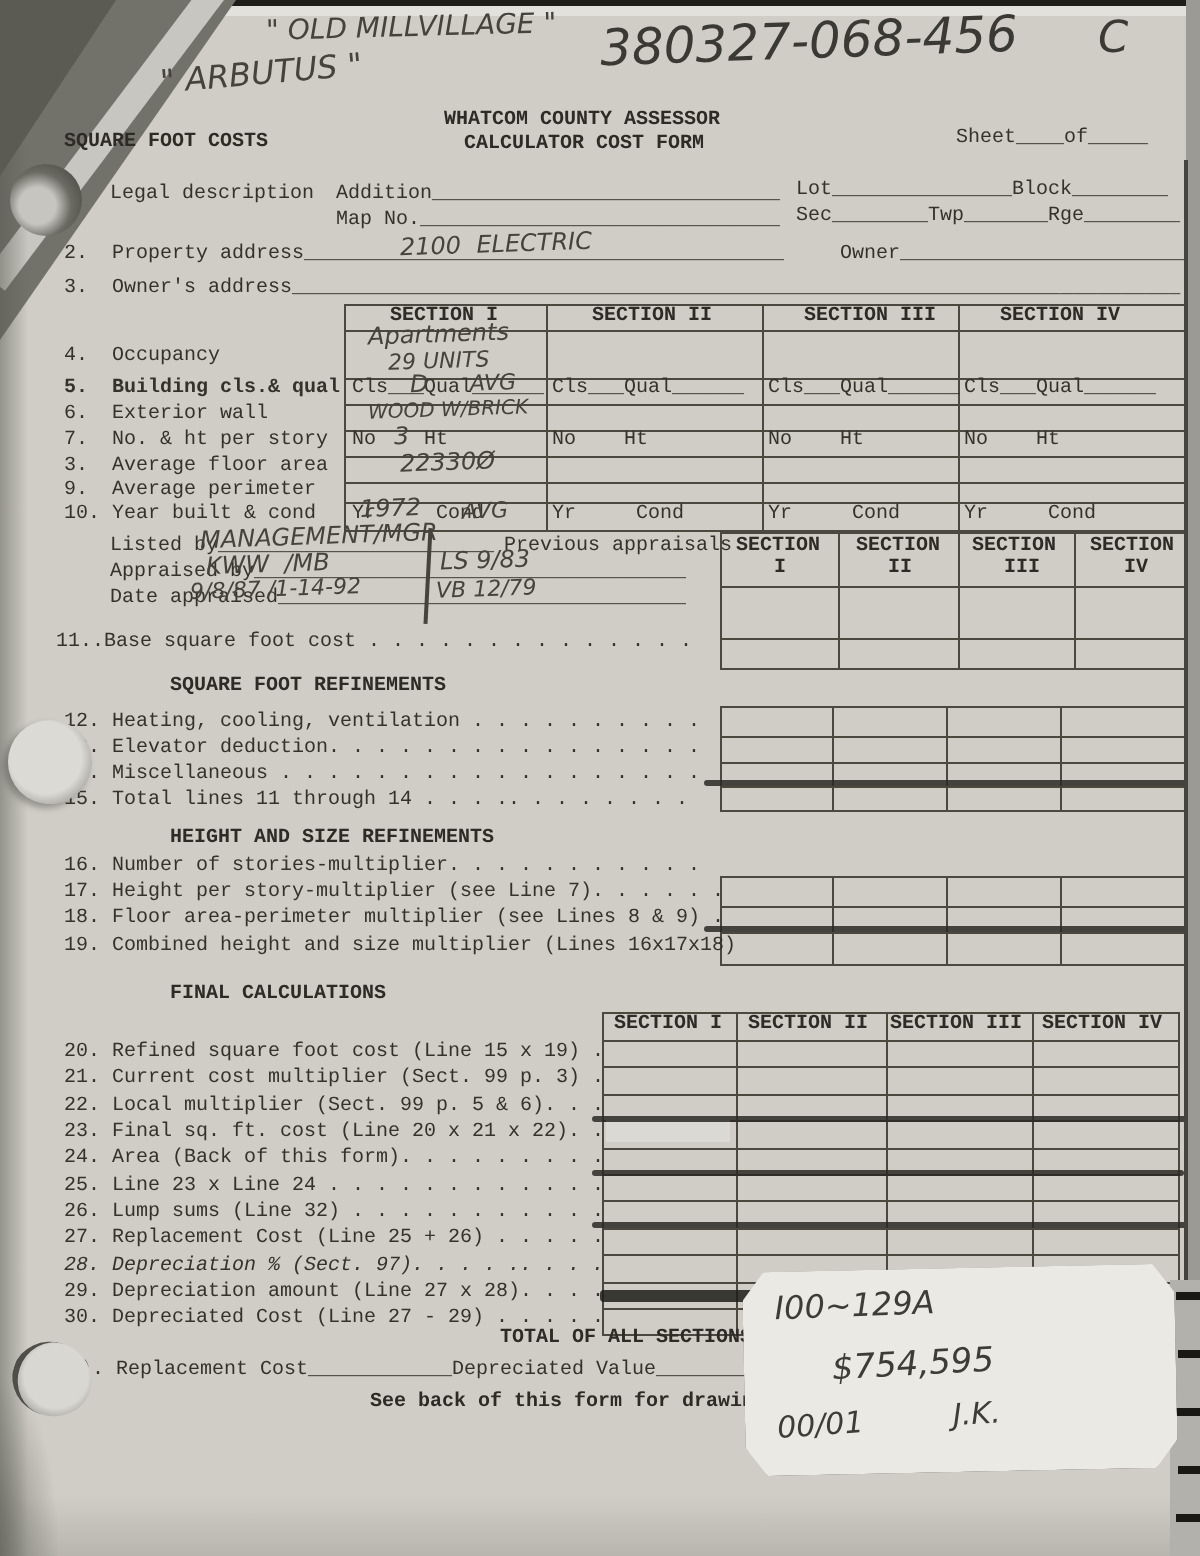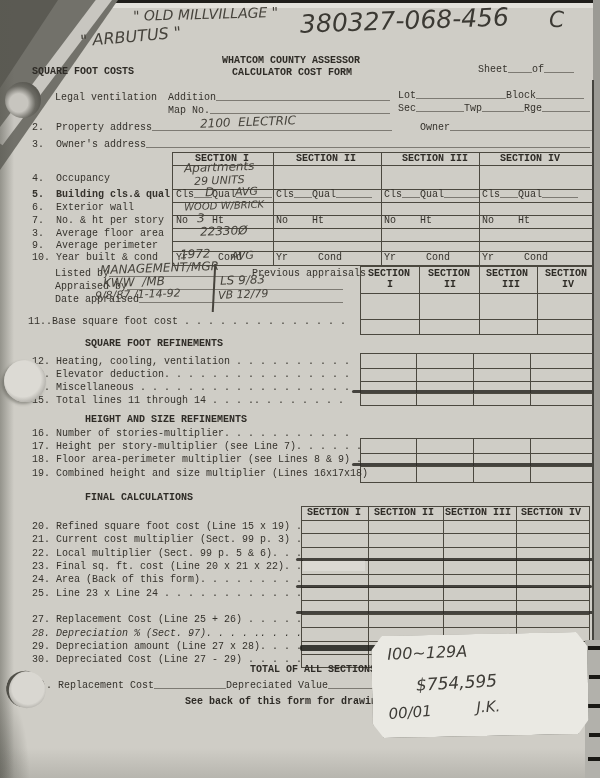--- a/index.html
+++ b/index.html
@@ -65,21 +65,21 @@
   <span class="hw" style="left:133px;top:6px;font-size:14px;transform:rotate(-1.5deg);">" OLD MILLVILLAGE "</span>
   <span class="hw" style="left:300px;top:6px;font-size:25px;color:#3b3933;transform:rotate(-2deg);">380327-068-456</span>
   <span class="hw" style="left:549px;top:7px;font-size:22px;color:#3b3933;">C</span>
   <span class="hw" style="left:80px;top:27px;font-size:16px;transform:rotate(-5deg);">" ARBUTUS "</span>
 
   <span class="t tb" style="left:32px;top:66px;">SQUARE FOOT COSTS</span>
   <span class="t tb" style="left:222px;top:55px;">WHATCOM COUNTY ASSESSOR</span>
   <span class="t tb" style="left:232px;top:67px;">CALCULATOR COST FORM</span>
   <span class="t" style="left:478px;top:64px;">Sheet____of_____</span>
 
-  <span class="t" style="left:55px;top:92px;">Legal ventilation</span>
+  <span class="t" style="left:55px;top:92px;">Legal description</span>
   <span class="t" style="left:168px;top:92px;">Addition_____________________________</span>
   <span class="t" style="left:398px;top:90px;">Lot_______________Block________</span>
   <span class="t" style="left:168px;top:105px;">Map No.______________________________</span>
   <span class="t" style="left:398px;top:103px;">Sec________Twp_______Rge________</span>
   <span class="t" style="left:32px;top:122px;">2.  Property address</span>
   <span class="t" style="left:152px;top:122px;">________________________________________</span>
   <span class="hw" style="left:200px;top:115px;font-size:12px;">2100  ELECTRIC</span>
   <span class="t" style="left:420px;top:122px;">Owner____________________________</span>
   <span class="t" style="left:32px;top:139px;">3.  Owner's address</span>
   <span class="t" style="left:146px;top:139px;text-align:right;">__________________________________________________________________________</span>
@@ -215,20 +215,21 @@
   <span class="t tb" style="left:374px;top:507px;">SECTION II</span>
   <span class="t tb" style="left:445px;top:507px;">SECTION III</span>
   <span class="t tb" style="left:521px;top:507px;">SECTION IV</span>
 
   <span class="t" style="left:32px;top:521px;">20. Refined square foot cost (Line 15 x 19) .</span>
   <span class="t" style="left:32px;top:534px;">21. Current cost multiplier (Sect. 99 p. 3) .</span>
   <span class="t" style="left:32px;top:548px;">22. Local multiplier (Sect. 99 p. 5 &amp; 6). . .</span>
   <span class="t" style="left:32px;top:561px;">23. Final sq. ft. cost (Line 20 x 21 x 22). .</span>
   <span class="t" style="left:32px;top:574px;">24. Area (Back of this form). . . . . . . . .</span>
   <span class="t" style="left:32px;top:588px;">25. Line 23 x Line 24 . . . . . . . . . . . .</span>
+  <span class="t" style="left:32px;top:601px;">26. Lump sums (Line 32) . . . . . . . . . . .</span>
   <span class="t" style="left:32px;top:614px;">27. Replacement Cost (Line 25 + 26) . . . . .</span>
   <span class="t" style="left:32px;top:628px;font-style:italic;">28. Depreciation % (Sect. 97). . . . .. . . .</span>
   <span class="t" style="left:32px;top:641px;">29. Depreciation amount (Line 27 x 28). . . .</span>
   <span class="t" style="left:32px;top:654px;">30. Depreciated Cost (Line 27 - 29) . . . . .</span>
 
   <div class="decor" style="left:303px;top:560px;width:62px;height:11px;background:#dbd9d3;z-index:3;"></div>
   <div class="smudge" style="left:296px;top:558px;width:300px;"></div>
   <div class="smudge" style="left:296px;top:585px;width:296px;"></div>
   <div class="smudge" style="left:296px;top:611px;width:300px;"></div>
   <div class="smudge" style="left:300px;top:645px;width:290px;height:6px;background:#1f1e1a;"></div>

